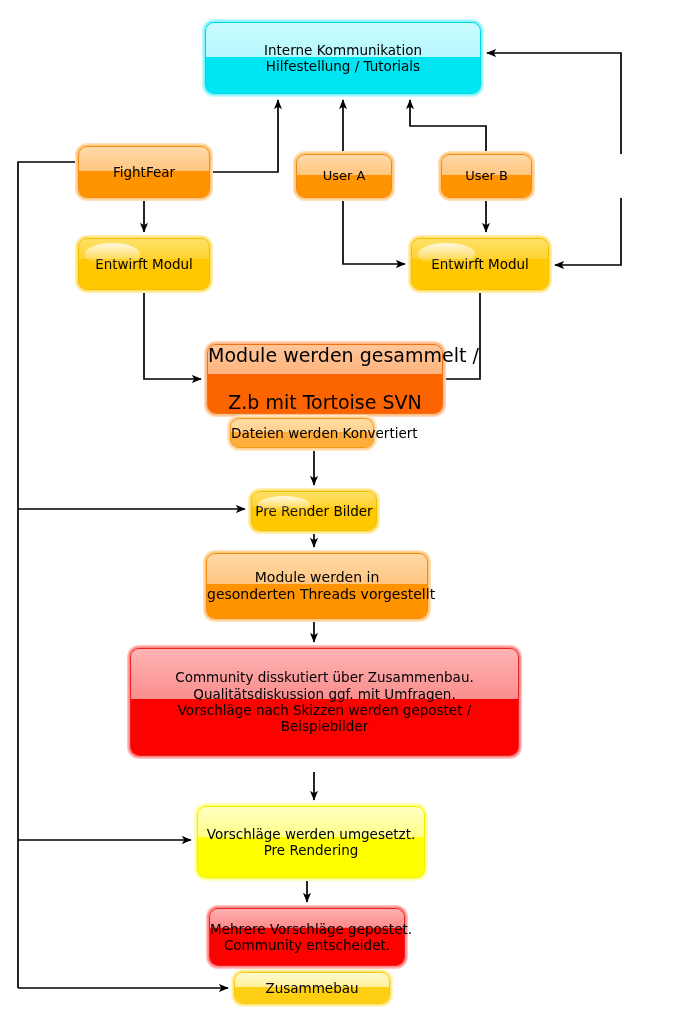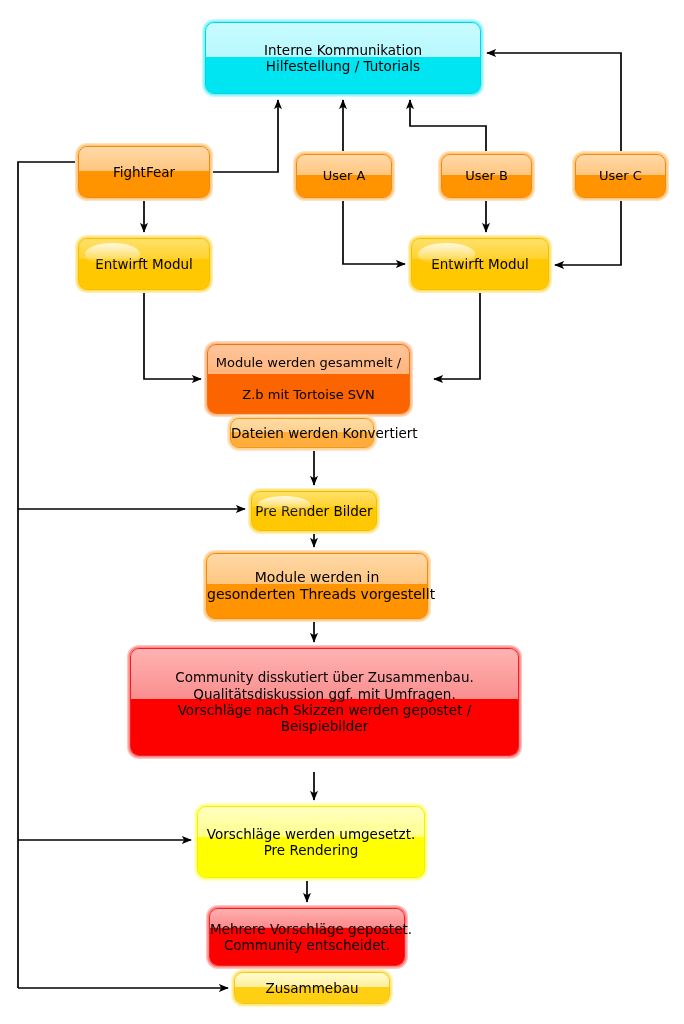--- a/index.html
+++ b/index.html
@@ -112,21 +112,21 @@
   }
 
   
   #n-interne      { left:205px; top:22px;  width:276px; height:72px;  font-size:13.5px; }
   #n-fightfear    { left:78px;  top:146px; width:132px; height:52px;  font-size:13.5px; }
   #n-usera        { left:296px; top:154px; width:96px;  height:44px;  font-size:13px; }
   #n-userb        { left:441px; top:154px; width:91px;  height:44px;  font-size:13px; }
   #n-userc        { left:575px; top:154px; width:91px;  height:44px;  font-size:13px; }
   #n-entwirft-l   { left:78px;  top:238px; width:132px; height:52px;  font-size:13.5px; }
   #n-entwirft-r   { left:411px; top:238px; width:138px; height:52px;  font-size:13.5px; }
-  #n-gesammelt    { left:207px; top:344px; width:203px; height:70px;  font-size:13px; }
+  #n-gesammelt    { left:207px; top:344px; width:236px; height:70px;  font-size:19px; }
   #n-dateien      { left:230px; top:418px; width:144px; height:30px;  font-size:13.5px; z-index:3; }
   #n-prerender    { left:251px; top:491px; width:126px; height:40px;  font-size:13.5px; }
   #n-modulethread { left:206px; top:553px; width:222px; height:66px;  font-size:14px; }
   #n-community    { left:130px; top:648px; width:389px; height:108px; font-size:13.5px; }
   #n-vorschlaege  { left:197px; top:806px; width:228px; height:72px;  font-size:13.5px; }
   #n-mehrere      { left:209px; top:908px; width:196px; height:58px;  font-size:13.5px; }
   #n-zusammebau   { left:234px; top:972px; width:156px; height:32px;  font-size:13.5px; z-index:3; }
 </style>
 </head>
 <body>
@@ -189,23 +189,20 @@
   </div>
 
   <div class="node t-orange" id="n-usera">
     <span class="lbl">User A</span>
   </div>
 
   <div class="node t-orange" id="n-userb">
     <span class="lbl">User B</span>
   </div>
 
-  <div class="node t-orange" id="n-userc">
-    <span class="lbl">User C</span>
-  </div>
 
   <div class="node t-gold" id="n-entwirft-l">
     <span class="lbl">Entwirft Modul</span>
   </div>
 
   <div class="node t-gold" id="n-entwirft-r">
     <span class="lbl">Entwirft Modul</span>
   </div>
 
   <div class="node t-deeporange" id="n-gesammelt">

